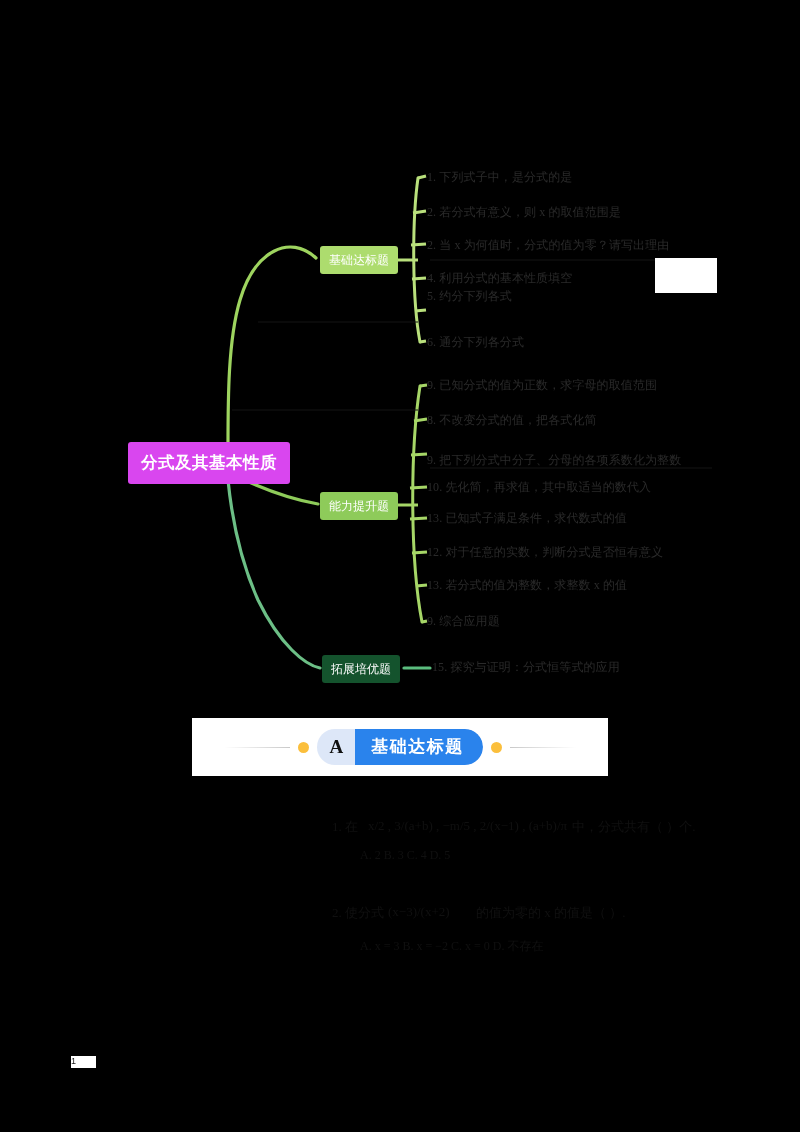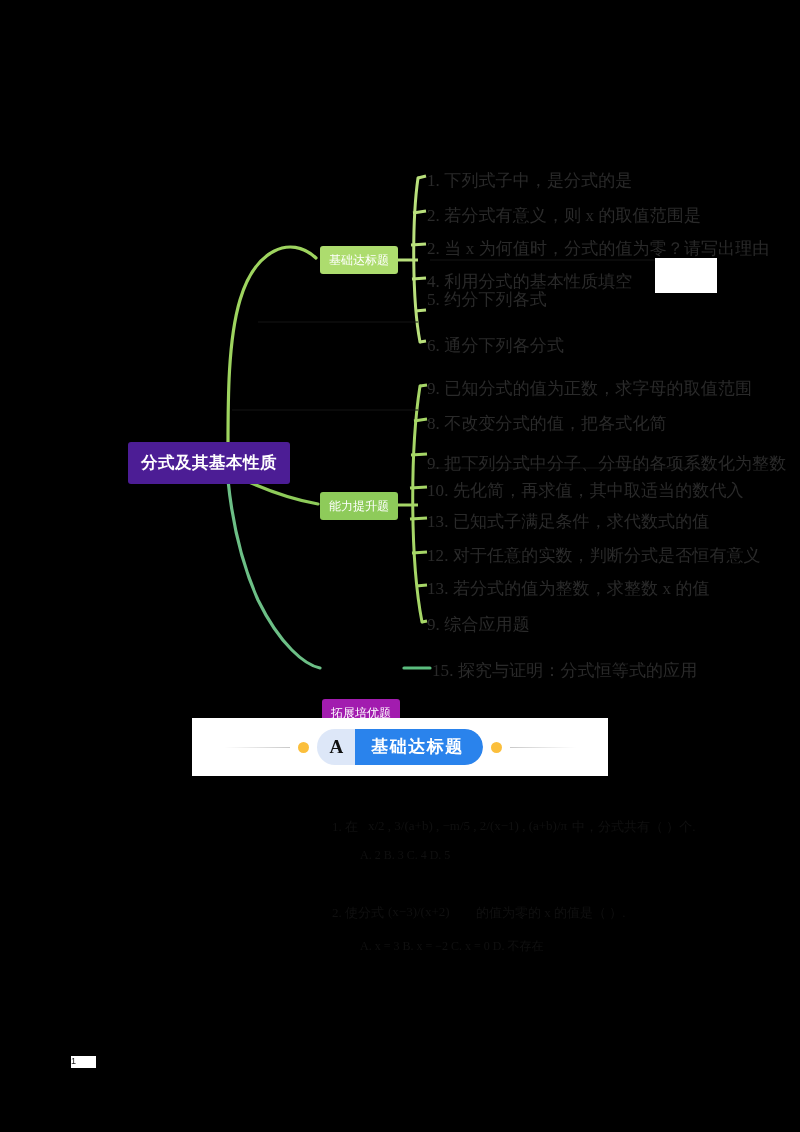--- a/index.html
+++ b/index.html
@@ -37,21 +37,21 @@
     align-items: center;
     justify-content: center;
     white-space: nowrap;
   }
 
   .root-node {
     left: 128px;
     top: 442px;
     width: 162px;
     height: 42px;
-    background: #4c1d95;
+    background: #d946ef;
     border-radius: 3px;
     color: #ffffff;
     font-size: 16.5px;
     font-weight: bold;
     letter-spacing: 0.5px;
   }
 
   .branch-node {
     height: 28px;
     border-radius: 3px;
@@ -65,28 +65,27 @@
     background: #addc6e;
   }
   .branch-2 {
     left: 320px;
     top: 492px;
     background: #8ecb5a;
   }
   .branch-3 {
     left: 322px;
     top: 655px;
-    background: #a21caf;
-    margin-top: 44px;
+    background: #14532d;
   }
 
   .leaf {
     position: absolute;
     left: 427px;
-    font-size: 17px;
+    font-size: 12px;
     color: #2a2a2a;
     white-space: nowrap;
     line-height: 1.25;
     letter-spacing: 0.1px;
     font-family: "Liberation Serif", "DejaVu Serif", serif;
   }
 
   
   .occluder {
     position: absolute;

